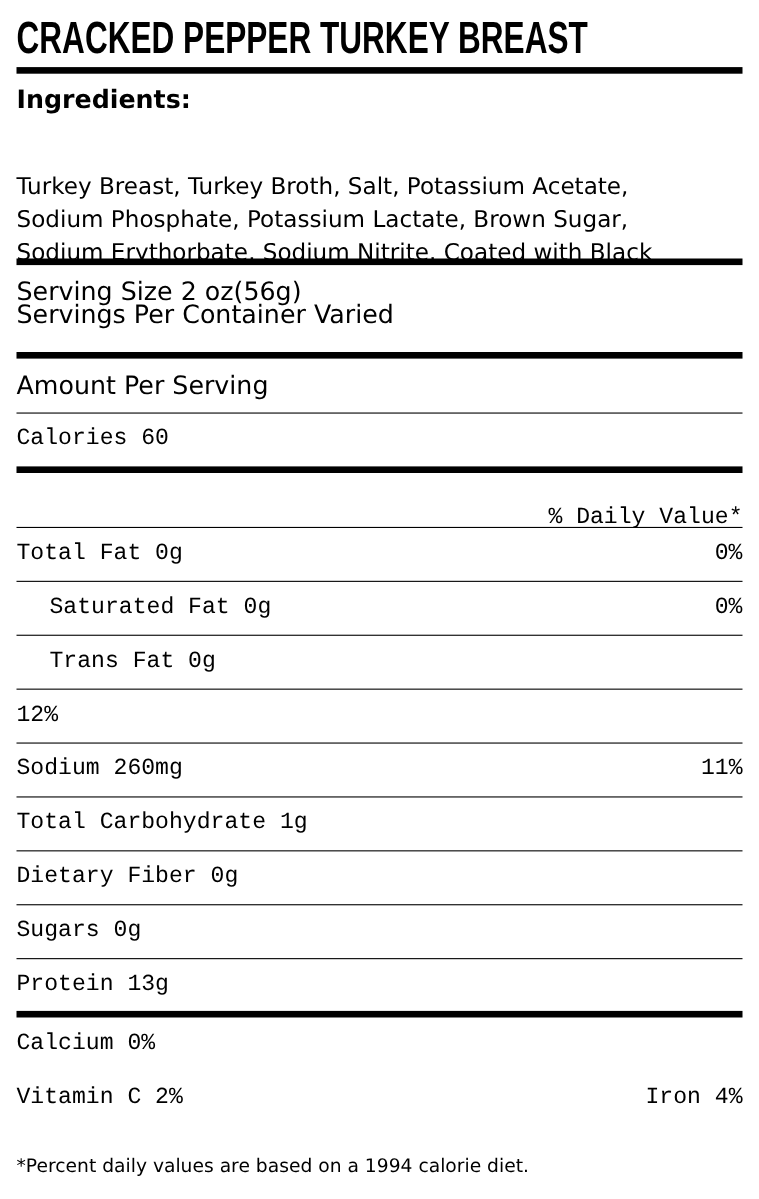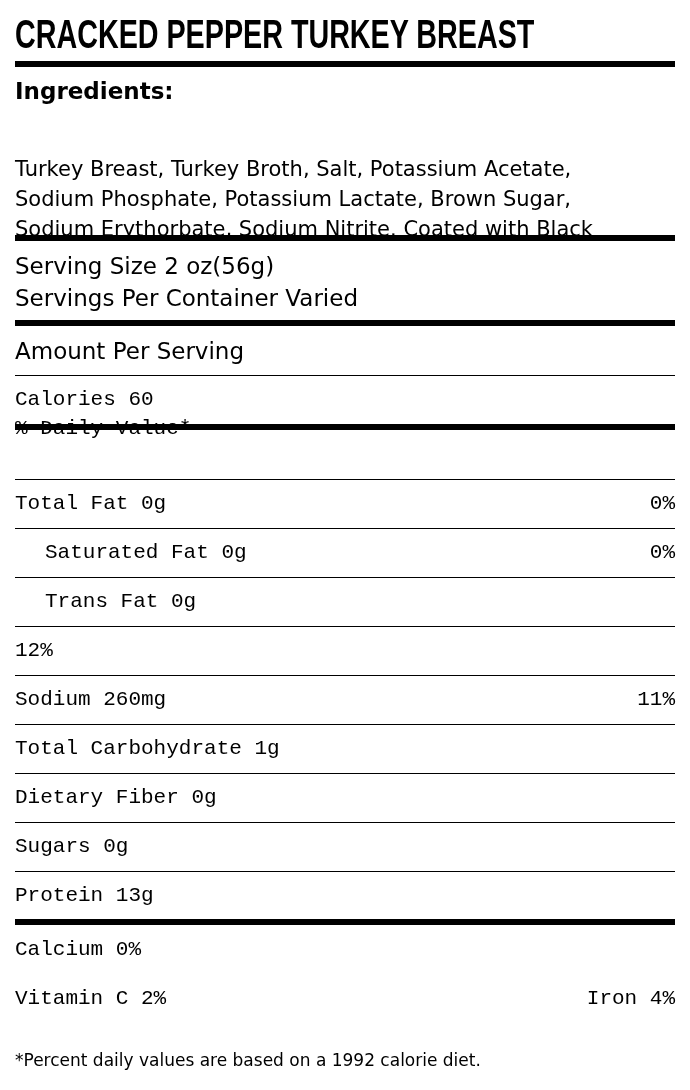--- a/index.html
+++ b/index.html
@@ -40,32 +40,32 @@
 
   <div class="txt ingr-head" style="top:76px">Ingredients:</div>
   <div class="ingr-body">
     <div>Turkey Breast, Turkey Broth, Salt, Potassium Acetate,</div>
     <div>Sodium Phosphate, Potassium Lactate, Brown Sugar,</div>
     <div>Sodium Erythorbate, Sodium Nitrite. Coated with Black</div>
   </div>
   <div class="rule-thick" style="top:235px"></div>
 
   <div class="txt" style="top:251px">Serving Size 2 oz(56g)</div>
-  <div class="txt" style="top:283px">Servings Per Container Varied</div>
+  <div class="txt" style="top:272px">Servings Per Container Varied</div>
   <div class="rule-thick" style="top:320px"></div>
 
   <div class="txt" style="top:336px">Amount Per Serving</div>
   <div class="rule-thin" style="top:375px"></div>
 
   <div class="row" style="top:385px">
     <span>Calories 60</span>
   </div>
   <div class="rule-thick" style="top:424px"></div>
 
-  <div class="row" style="top:414px; ">
+  <div class="row" style="top:456px; justify-content:flex-end">
     <span>% Daily Value*</span>
   </div>
   <div class="rule-thin" style="top:479px"></div>
 
   <div class="row" style="top:489px">
     <span>Total Fat 0g</span>
     <span>0%</span>
   </div>
   <div class="rule-thin" style="top:528px"></div>
 
@@ -117,14 +117,14 @@
   <div class="rule-thick" style="top:919px"></div>
 
   <div class="row" style="top:935px">
     <span>Calcium 0%</span>
   </div>
   <div class="row" style="top:984px">
     <span>Vitamin C 2%</span>
     <span>Iron 4%</span>
   </div>
 
-  <div class="foot">*Percent daily values are based on a 1992 calorie diet.</div>
+  <div class="foot">*Percent daily values are based on a 1994 calorie diet.</div>
 </div>
 
 </body></html>

